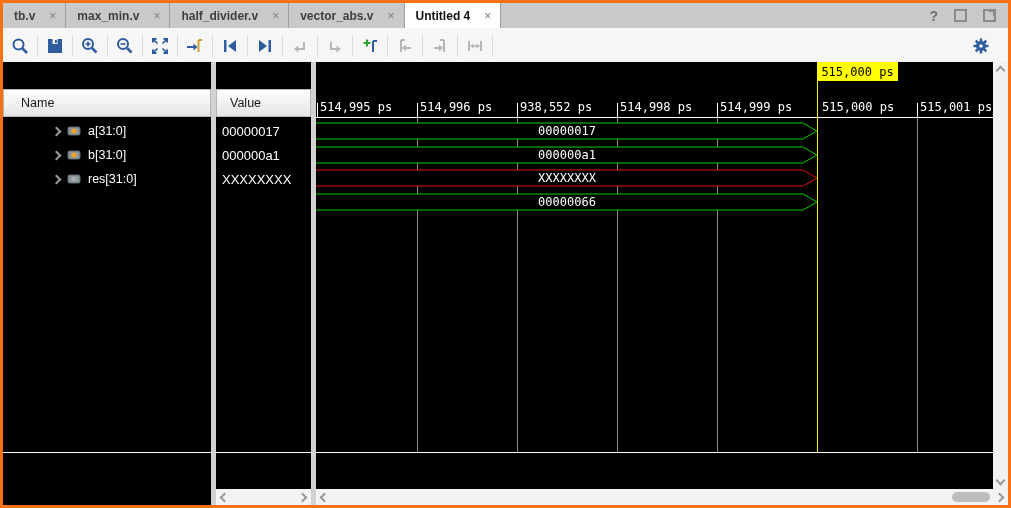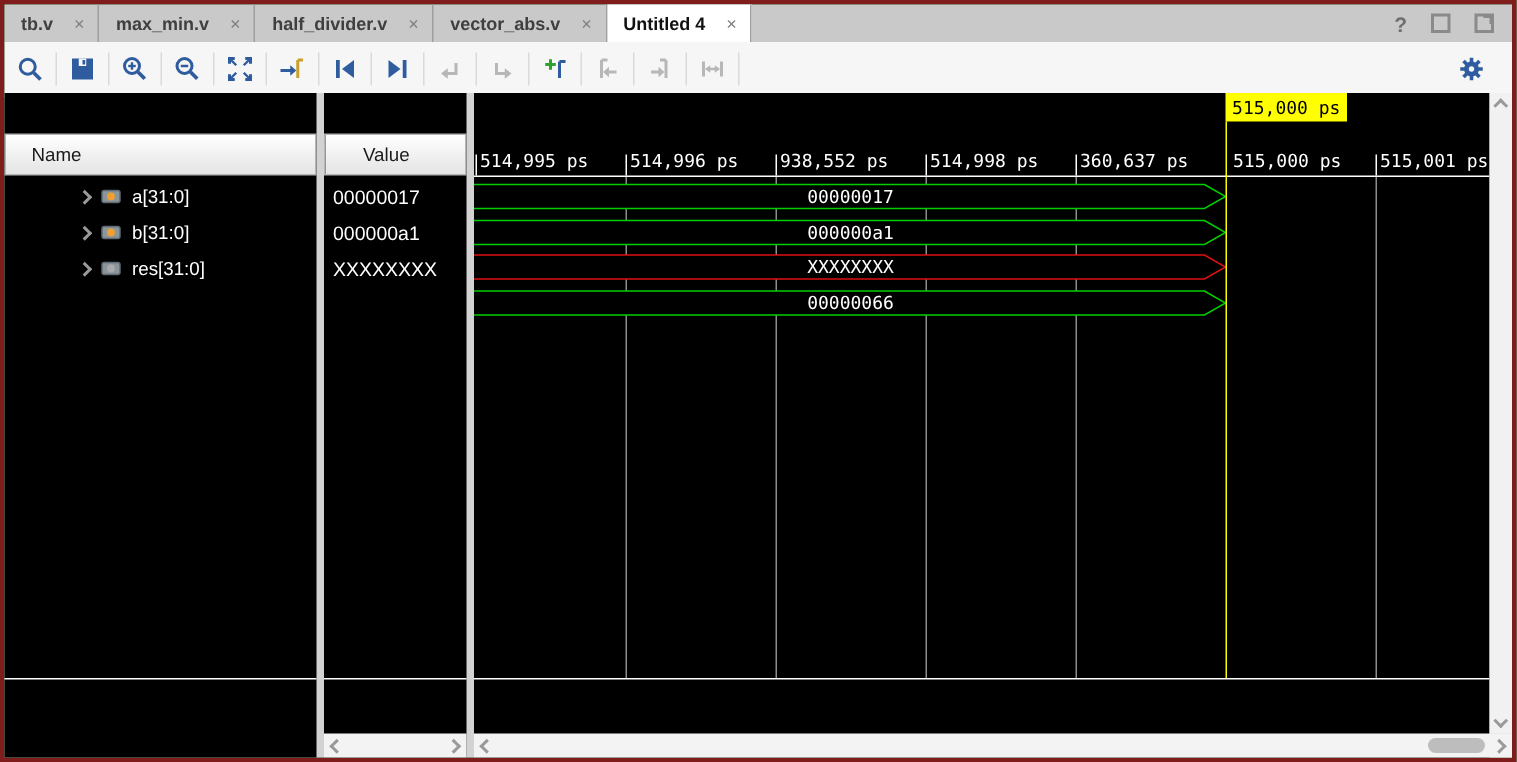--- a/index.html
+++ b/index.html
@@ -1,19 +1,19 @@
 <!DOCTYPE html>
 <html><head>
 <meta charset="utf-8">
 <style>
   html,body{margin:0;padding:0;background:#fff;}
   body{width:1011px;height:508px;font-family:"Liberation Sans",sans-serif;position:relative;overflow:hidden;}
   .abs{position:absolute;}
   #window{position:absolute;left:0;top:0;width:1011px;height:508px;box-sizing:border-box;
-          border:3px solid #7f1d1d;background:#15803d;}
+          border:3px solid #f97316;background:#14b8a6;}
   
   #tabbar{left:0;top:0;width:1005px;height:25px;background:#c9c9c9;display:flex;align-items:stretch;}
   .tab{display:flex;align-items:center;padding:0 9px 0 11px;border-right:1px solid #9f9f9f;
        font-size:12px;font-weight:700;color:#3f3f3f;cursor:default;}
   .tab.active{background:#ffffff;color:#111;text-align:center;}
   .tab .close{margin-left:14px;color:#808080;font-size:12px;font-weight:400;}
   #winctl{display:flex;align-items:center;gap:16px;margin-left:auto;padding-right:12px;}
   #winctl .help{color:#6f6f6f;font-weight:700;font-size:14px;}
   .boxicon{width:9px;height:9px;border:2px solid #8a8a8a;display:inline-block;}
   .floaticon{width:9px;height:9px;border:2px solid #8a8a8a;display:inline-block;position:relative;}
@@ -244,21 +244,21 @@
         <svg width="15" height="12" style="margin-right:6px;">
             <rect x="1" y="2" width="12" height="8" rx="1.5" fill="#8b959c" stroke="#5f6a72"></rect>
             <circle cx="7" cy="6" r="2.6" fill="#aaaaaa"></circle>
           </svg>
         <span>res[31:0]</span>
       </div>
       <div class="whiteline"></div>
     </div>
 
     <div id="valuepanel" class="abs panelblack">
-      <div class="colheader" style="padding-left:25px;">
+      <div class="colheader" style="padding-left:13px;">
         <span>Value</span>
       </div>
       <div class="valrow" style="top:57px;">00000017</div>
       <div class="valrow" style="top:81px;">000000a1</div>
       <div class="valrow" style="top:105px;">XXXXXXXX</div>
       <div class="whiteline"></div>
       <div class="hscroll" style="left:0;top:427px;width:95px;">
         <span class="chev left"></span>
         <span class="chev right"></span>
       </div>
@@ -269,21 +269,21 @@
       <div class="tick" style="left:1px;"></div>
       <div class="tick" style="left:101px;"></div>
       <div class="tick" style="left:201px;"></div>
       <div class="tick" style="left:301px;"></div>
       <div class="tick" style="left:401px;"></div>
       <div class="tick" style="left:601px;"></div>
       <div class="ticklabel" style="left:4px;">514,995 ps</div>
       <div class="ticklabel" style="left:104px;">514,996 ps</div>
       <div class="ticklabel" style="left:204px;">938,552 ps</div>
       <div class="ticklabel" style="left:304px;">514,998 ps</div>
-      <div class="ticklabel" style="left:404px;">360,637 ps</div>
+      <div class="ticklabel" style="left:404px;">514,999 ps</div>
       <div class="ticklabel" style="left:506px;">515,000 ps</div>
       <div class="ticklabel" style="left:604px;">515,001 ps</div>
       <div id="axisline"></div>
 
       <div class="gridline" style="left:101px;"></div>
       <div class="gridline" style="left:201px;"></div>
       <div class="gridline" style="left:301px;"></div>
       <div class="gridline" style="left:401px;"></div>
       <div class="gridline" style="left:601px;"></div>
 

